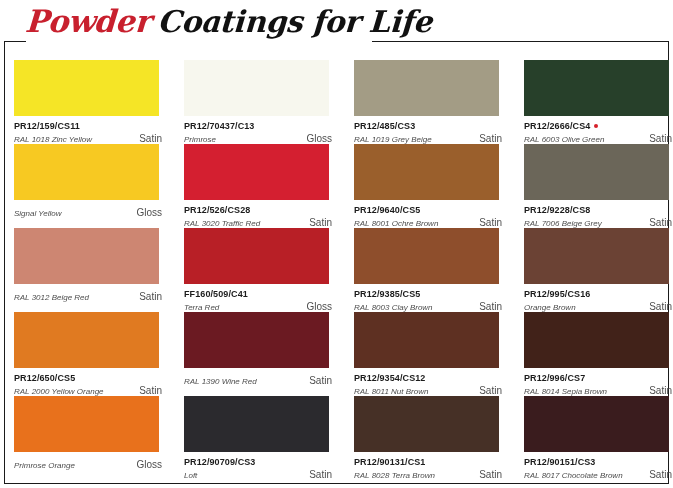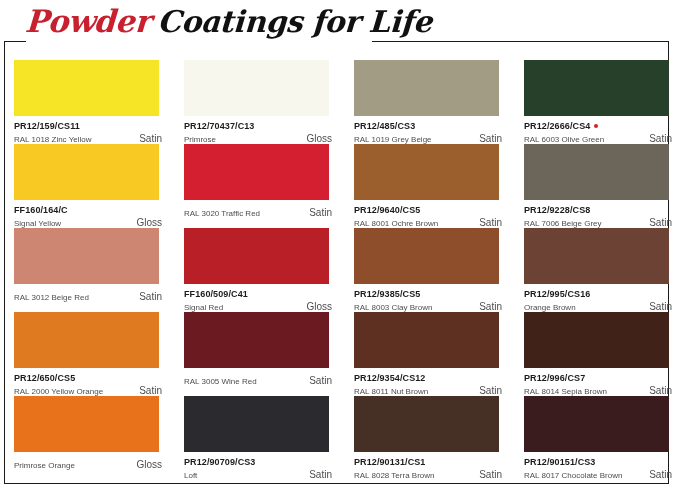--- a/index.html
+++ b/index.html
@@ -128,20 +128,21 @@
     display: flex;
     justify-content: space-between;
     align-items: baseline;
     width: 148px;
     margin-top: 2px;
     white-space: nowrap;
   }
   .desc {
     font-size: 8px;
     color: #4d4d4d;
+    font-style: italic;
   }
   .finish {
     font-size: 10px;
     color: #4d4d4d;
   }
 </style>
 </head>
 <body>
 
 <div id="header">
@@ -200,32 +201,32 @@
         </div>
         <div class="desc-row">
           <span class="desc">RAL 6003 Olive Green</span>
           <span class="finish">Satin</span>
         </div>
       </div>
     </div>
     <div class="cell">
       <div class="swatch" style="background: rgb(247, 201, 34);"></div>
       <div class="cell-labels">
-        <div class="code-row">
-          <span class="code">FF160/164/C</span>
-        </div>
         <div class="desc-row">
           <span class="desc">Signal Yellow</span>
           <span class="finish">Gloss</span>
         </div>
       </div>
     </div>
     <div class="cell">
       <div class="swatch" style="background: rgb(212, 31, 48);"></div>
       <div class="cell-labels">
+        <div class="code-row">
+          <span class="code">PR12/526/CS28</span>
+        </div>
         <div class="desc-row">
           <span class="desc">RAL 3020 Traffic Red</span>
           <span class="finish">Satin</span>
         </div>
       </div>
     </div>
     <div class="cell">
       <div class="swatch" style="background: rgb(154, 95, 44);"></div>
       <div class="cell-labels">
         <div class="code-row">
@@ -258,21 +259,21 @@
         </div>
       </div>
     </div>
     <div class="cell">
       <div class="swatch" style="background: rgb(184, 31, 38);"></div>
       <div class="cell-labels">
         <div class="code-row">
           <span class="code">FF160/509/C41</span>
         </div>
         <div class="desc-row">
-          <span class="desc">Signal Red</span>
+          <span class="desc">Terra Red</span>
           <span class="finish">Gloss</span>
         </div>
       </div>
     </div>
     <div class="cell">
       <div class="swatch" style="background: rgb(142, 78, 44);"></div>
       <div class="cell-labels">
         <div class="code-row">
           <span class="code">PR12/9385/CS5</span>
         </div>
@@ -303,21 +304,21 @@
         <div class="desc-row">
           <span class="desc">RAL 2000 Yellow Orange</span>
           <span class="finish">Satin</span>
         </div>
       </div>
     </div>
     <div class="cell">
       <div class="swatch" style="background: rgb(107, 26, 34);"></div>
       <div class="cell-labels">
         <div class="desc-row">
-          <span class="desc">RAL 3005 Wine Red</span>
+          <span class="desc">RAL 1390 Wine Red</span>
           <span class="finish">Satin</span>
         </div>
       </div>
     </div>
     <div class="cell">
       <div class="swatch" style="background: rgb(94, 48, 34);"></div>
       <div class="cell-labels">
         <div class="code-row">
           <span class="code">PR12/9354/CS12</span>
         </div>

